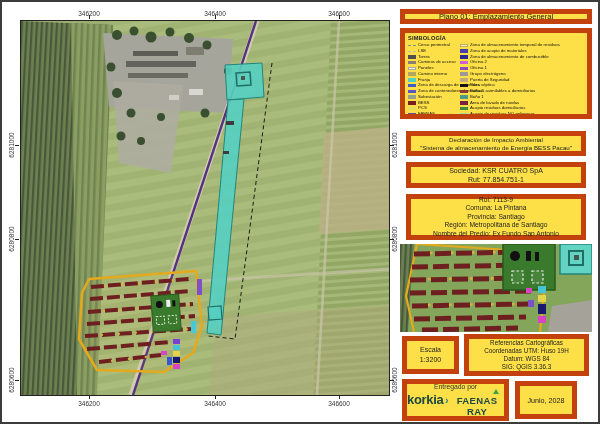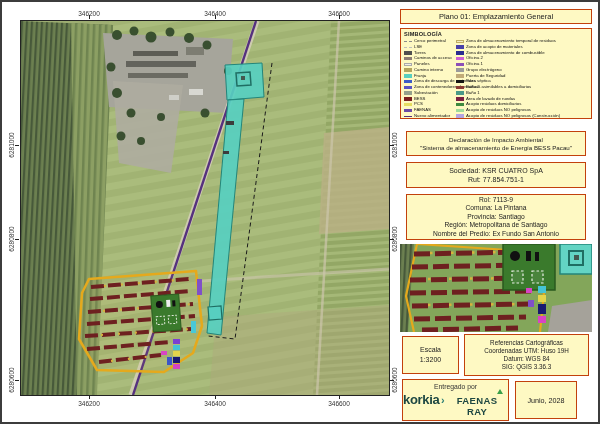--- a/index.html
+++ b/index.html
@@ -9,21 +9,21 @@
   .map-frame{position:absolute;left:18px;top:18px;width:368px;height:374px;border:1px solid #222;
              box-sizing:content-box;background:#9eae72;overflow:hidden;}
   .map-frame svg{display:block;width:100%;height:100%;}
   .axis-label{position:absolute;font-size:6.5px;color:#333;transform:translateX(-50%);white-space:nowrap;}
   .axis-label.v{transform:translate(-50%,-50%) rotate(-90deg);}
   .tick{position:absolute;background:#222;}
   .tick.h{width:1px;height:4px;}
   .tick.v{width:4px;height:1px;}
   
   .panel{position:absolute;left:396px;top:0;width:200px;height:424px;}
-  .pbox{position:absolute;border:1px solid #c2410c;background:#fef9c3;box-sizing:border-box;text-align:center;}
+  .pbox{position:absolute;border:5px solid #c2410c;background:#fde047;box-sizing:border-box;text-align:center;}
   .title-box{left:2px;top:7px;width:192px;height:15px;font-size:7.5px;display:flex;align-items:center;justify-content:center;}
   .legend-box{left:2px;top:26px;width:192px;height:91px;text-align:left;padding:2px 3px;overflow:hidden;}
   .legend-title{font-size:5.6px;font-weight:bold;letter-spacing:.2px;margin-bottom:1.5px;}
   .legend-cols{display:flex;}
   .legend-col{display:flex;flex-direction:column;}
   .legend-col.l{width:52px;flex:0 0 52px;}
   .legend-col.r{flex:1;min-width:0;}
   .legend-row{display:flex;align-items:center;gap:2px;height:5.75px;}
   .swatch{width:8px;height:3.6px;flex:0 0 8px;box-sizing:border-box;}
   .swatch.dash{height:0;background:none !important;border-top:1px dashed #888;}

